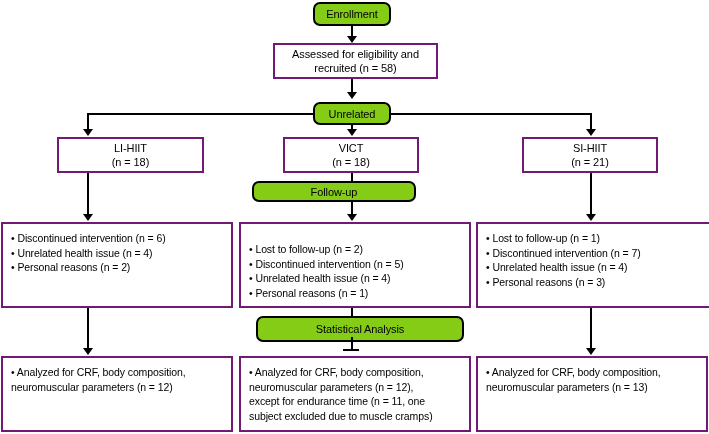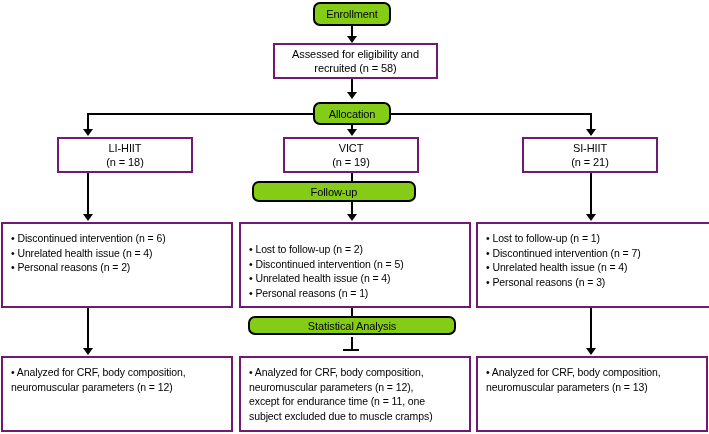--- a/index.html
+++ b/index.html
@@ -93,40 +93,40 @@
     <span class="txt">Assessed for eligibility and
 recruited (n = 58)</span>
   </div>
 
   <div class="vline" style="left:351px; top:79px; height:14px;"></div>
   <div class="arrowhead" style="left:347px; top:92px;"></div>
 
   <div class="hline" style="left:88px; top:113px; width:504px;"></div>
 
   <div class="node stage" style="left:313px; top:102px; width:78px; height:23px;">
-    <span class="txt">Allocation</span>
+    <span class="txt">Unrelated</span>
   </div>
 
   <div class="vline" style="left:87px; top:113px; height:17px;"></div>
   <div class="arrowhead" style="left:83px; top:129px;"></div>
 
   <div class="vline" style="left:351px; top:125px; height:5px;"></div>
   <div class="arrowhead" style="left:347px; top:129px;"></div>
 
   <div class="vline" style="left:590px; top:113px; height:17px;"></div>
   <div class="arrowhead" style="left:586px; top:129px;"></div>
 
-  <div class="node" style="left:57px; top:137px; width:136px; height:36px;justify-content:center;">
+  <div class="node" style="left:57px; top:137px; width:147px; height:36px;justify-content:center;">
     <span class="txt">LI-HIIT
 (n = 18)</span>
   </div>
 
   <div class="node" style="left:283px; top:137px; width:136px; height:36px;">
     <span class="txt">VICT
-(n = 19)</span>
+(n = 18)</span>
   </div>
 
   <div class="node" style="left:522px; top:137px; width:136px; height:36px;">
     <span class="txt">SI-HIIT
 (n = 21)</span>
   </div>
 
   <div class="vline" style="left:87px; top:173px; height:42px;"></div>
   <div class="arrowhead" style="left:83px; top:214px;"></div>
 
@@ -160,21 +160,21 @@
 • Discontinued intervention (n = 7)
         • Unrelated health issue (n = 4)
         • Personal reasons (n = 3)</span>
   </div>
 
   <div class="vline" style="left:87px; top:308px; height:41px;"></div>
   <div class="arrowhead" style="left:83px; top:348px;"></div>
 
   <div class="vline" style="left:351px; top:308px; height:8px;"></div>
 
-  <div class="node stage" style="left:248px; top:316px; width:208px; height:19px;">
+  <div class="node stage" style="left:256px; top:316px; width:208px; height:26px;">
     <span class="txt">Statistical Analysis</span>
   </div>
 
   <div class="vline" style="left:351px; top:337px; height:13px;"></div>
   <div class="tcap" style="left:343px; top:349px; width:16px;"></div>
 
   <div class="vline" style="left:590px; top:308px; height:41px;"></div>
   <div class="arrowhead" style="left:586px; top:348px;"></div>
 
   <div class="node listbox" style="left:1px; top:356px; width:232px; height:76px;">

